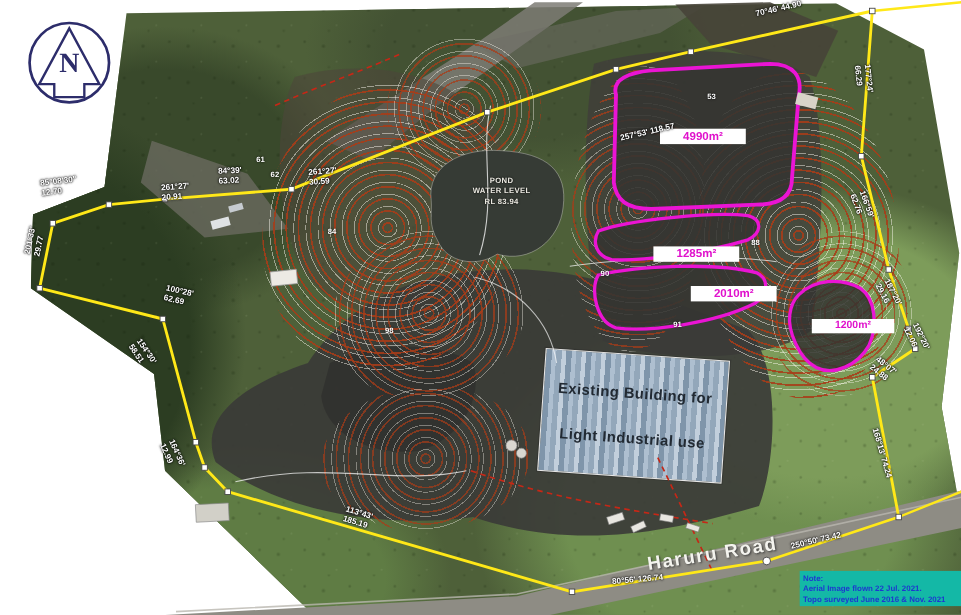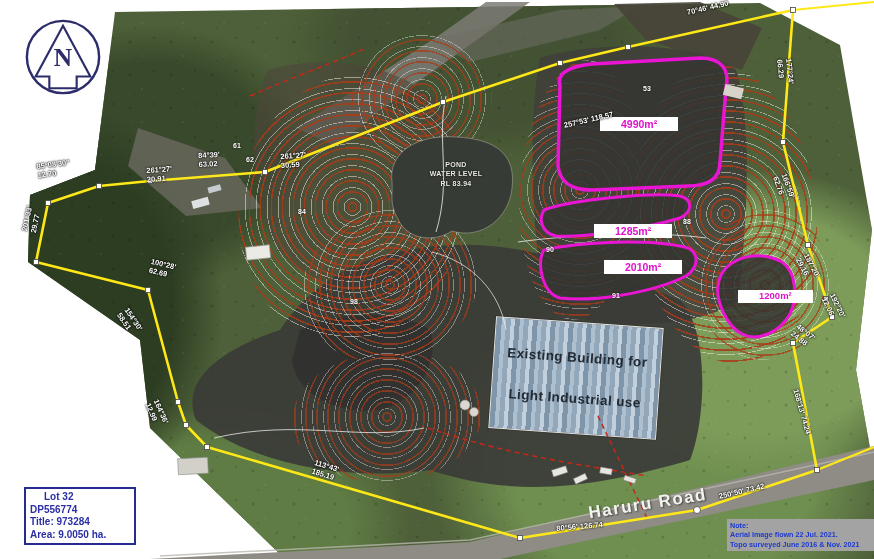--- a/index.html
+++ b/index.html
@@ -42,21 +42,21 @@
   .spot{position:absolute;color:#fff;font-size:7px;font-weight:700;text-shadow:0 0 2px #000;}
   .chip{position:absolute;background:#fff;color:#e012cc;font-size:10.5px;font-weight:700;
         padding:1px 21px;line-height:1.15;}
   .pondlab{position:absolute;left:408px;top:160px;width:96px;text-align:center;color:#eceae2;
         font-size:7px;font-weight:700;letter-spacing:.3px;line-height:1.35;text-shadow:0 0 2px #000;}
   .roadlab{position:absolute;left:588px;top:494px;transform:rotate(-9deg);color:#f4f4ee;
         font-size:17px;font-weight:700;letter-spacing:1.5px;text-shadow:1px 1px 2px rgba(50,50,50,.85);}
   .parcel{position:absolute;left:24px;top:487px;width:100px;background:#fff;border:2px solid #272a8f;
         color:#2b2fa4;font-size:10px;font-weight:700;line-height:1.25;padding:2px 4px;}
   .parcel div:first-child{padding-left:14px;}
-  .note{position:absolute;left:727px;top:519px;width:141px;background:#a3a3a3;color:#1d39cf;
+  .note{position:absolute;left:727px;top:519px;width:141px;background:#14b8a6;color:#1d39cf;
         font-size:7.2px;font-weight:700;line-height:1.3;padding:2px 3px;}
 </style>
 </head>
 <body>
 
 <div class="canvas">
 
   <div class="photo">
     <div class="speckle"></div>
   </div>
@@ -147,21 +147,21 @@
   </svg>
 
   <div class="pondlab">
     <div>POND</div>
     <div>WATER LEVEL</div>
     <div>RL 83.94</div>
   </div>
 
   <span class="chip" style="left:600px;top:117px">4990m²</span>
   <span class="chip" style="left:594px;top:224px">1285m²</span>
-  <span class="chip" style="left:604px;top:260px">2010m²</span>
+  <span class="chip" style="left:628px;top:260px">2010m²</span>
   <span class="chip" style="left:738px;top:290px;font-size:9.5px">1200m²</span>
 
   <span class="slab" style="left:36px;top:162px;transform:rotate(-7deg)">85°08'30"
 12.70</span>
   <span class="slab" style="left:146px;top:166px;transform:rotate(-4deg)">261°27'
 20.91</span>
   <span class="slab" style="left:280px;top:152px;transform:rotate(-4deg)">261°27'
 30.59</span>
   <span class="slab" style="left:198px;top:151px;transform:rotate(-3deg)">84°39'
 63.02</span>
@@ -201,26 +201,20 @@
   <span class="spot" style="left:350px;top:298px">98</span>
 
   <span class="roadlab">Haruru Road</span>
 
   <svg class="abs" style="left:22px;top:16px" width="82" height="82" viewBox="0 0 84 84">
     <circle cx="42" cy="42" r="37" fill="#fff" stroke="#2d2d6b" stroke-width="2.5"></circle>
     <path d="M42,10 L70,62 L56,62 L56,74 L28,74 L28,62 L14,62 Z" fill="#fff" stroke="#2d2d6b" stroke-width="2.2" stroke-linejoin="miter"></path>
     <text x="42" y="51" text-anchor="middle" font-size="26" font-weight="bold" fill="#2d2d6b" font-family="Liberation Serif, serif">N</text>
   </svg>
 
-  <div class="parcel">
-    <div>Lot 32</div>
-    <div>DP556774</div>
-    <div>Title: 973284</div>
-    <div>Area: 9.0050 ha.</div>
-  </div>
 
   <div class="note">
     <div>Note:</div>
     <div>Aerial Image flown 22 Jul. 2021.</div>
     <div>Topo surveyed June 2016 &amp; Nov. 2021</div>
   </div>
 
 </div>
 
 </body></html>

